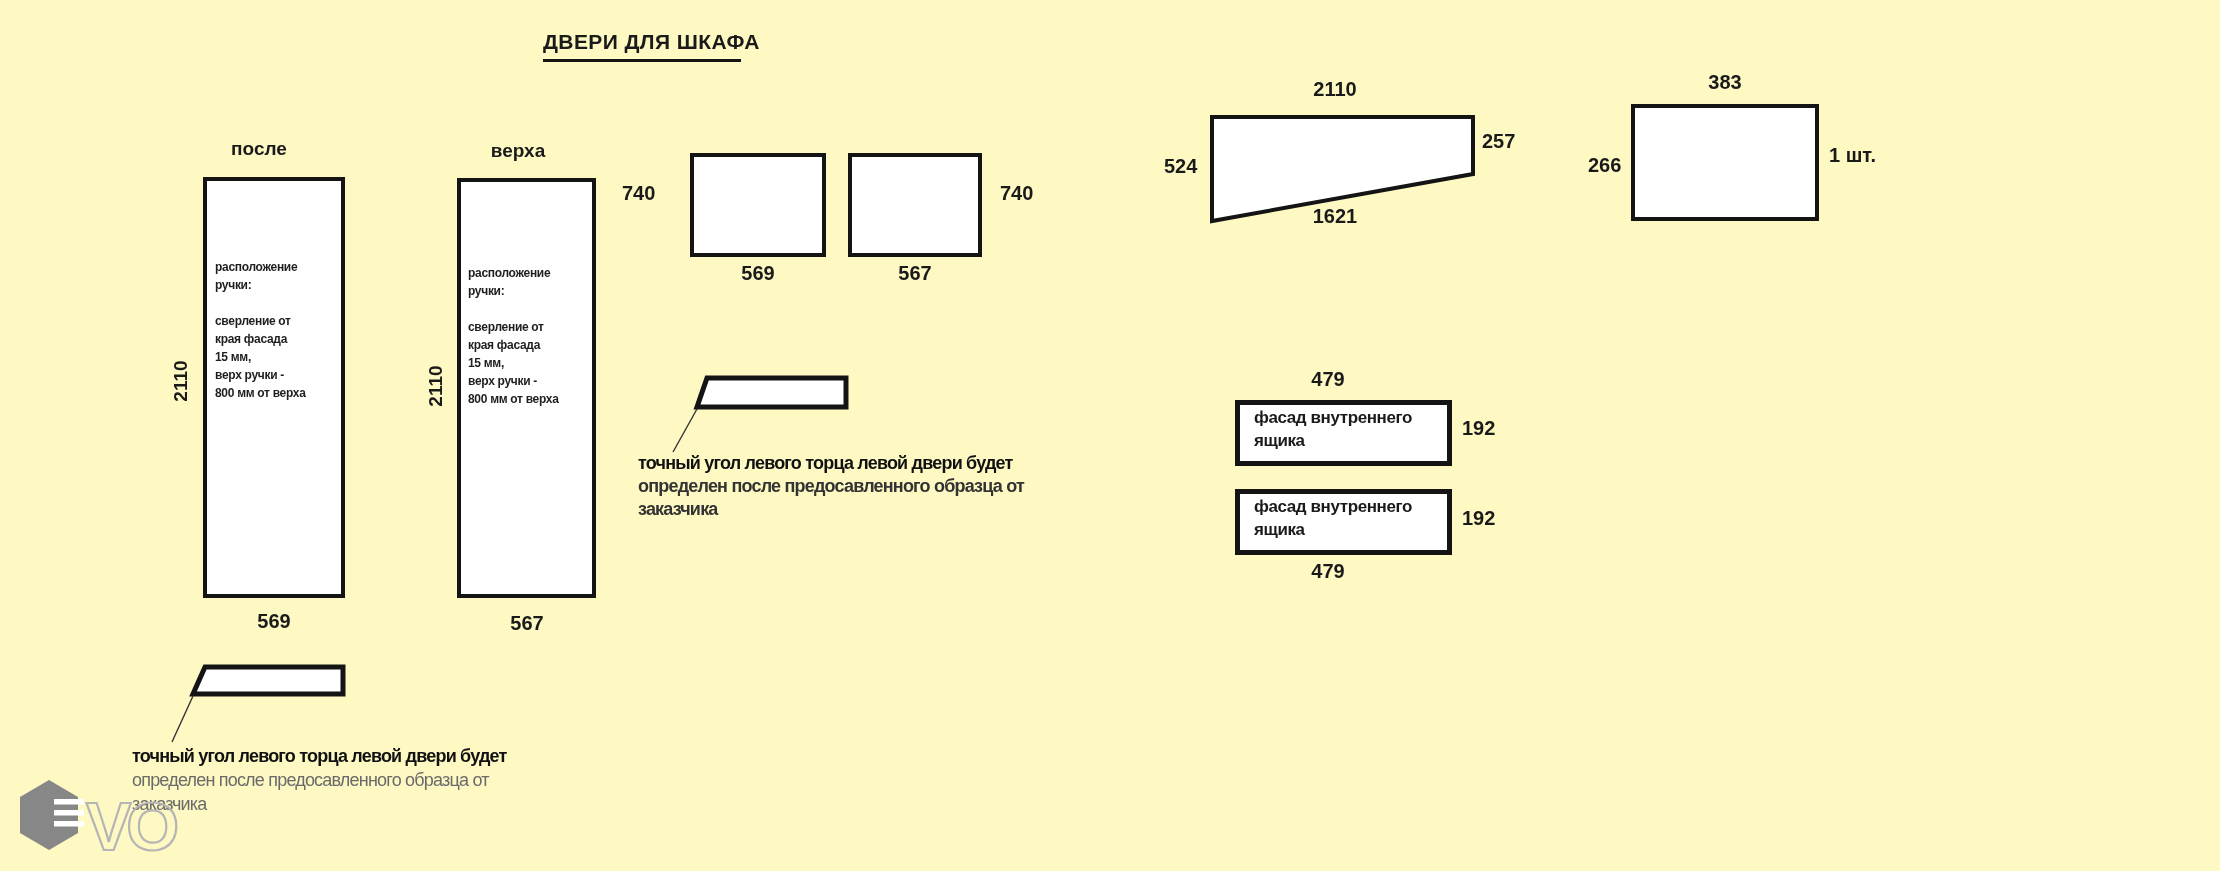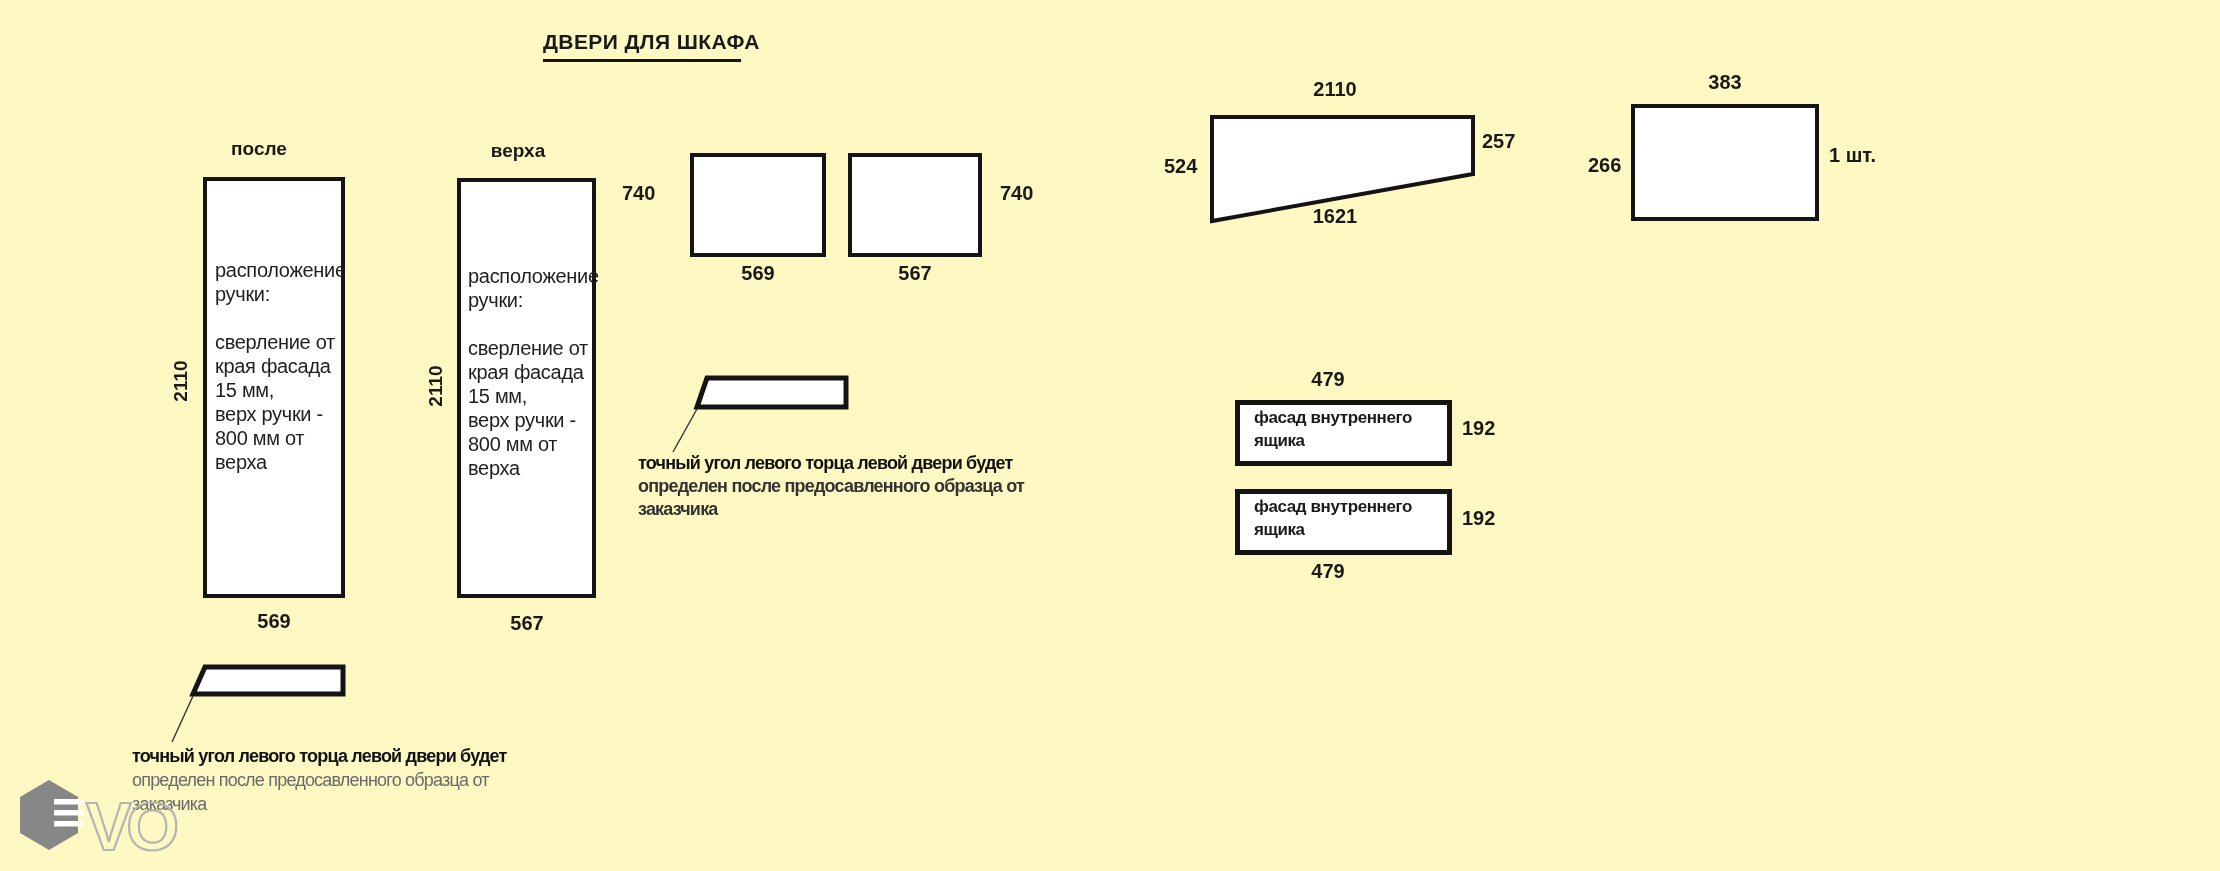--- a/index.html
+++ b/index.html
@@ -13,21 +13,21 @@
     padding-bottom:5px;border-bottom:3px solid #141414;white-space:nowrap;
   }
   .part-label{font-size:19px;font-weight:bold;text-align:center;white-space:nowrap;}
   .dim{font-size:20px;font-weight:bold;white-space:nowrap;}
   .dim.c{text-align:center;}
   .dim.r{}
   .dim.rot{transform:rotate(-90deg);transform-origin:center center;text-align:center;font-size:19px;}
   .outline-rect{border:4px solid #141414;background:#ffffff;box-sizing:border-box;}
   .outline-rect.thick{border-width:5px;}
   .inrect-note{
-    font-size:20px;font-weight:normal;line-height:24px;letter-spacing:-.3px;
+    font-size:12px;font-weight:bold;line-height:18px;letter-spacing:-.3px;
     white-space:pre-line;color:#1f1f1f;
   }
   .leader-note{font-size:18px;line-height:23px;letter-spacing:-.8px;white-space:nowrap;}
   .leader-note .l1{font-weight:bold;color:#111111;}
   .leader-note .l2{font-weight:bold;color:#333333;}
   .leader-note.faded .l2{font-weight:normal;color:#6a6a6a;}
   .drawer-label{
     font-size:17px;font-weight:bold;line-height:23px;letter-spacing:-.4px;
     white-space:pre-line;color:#1a1a1a;
   }

